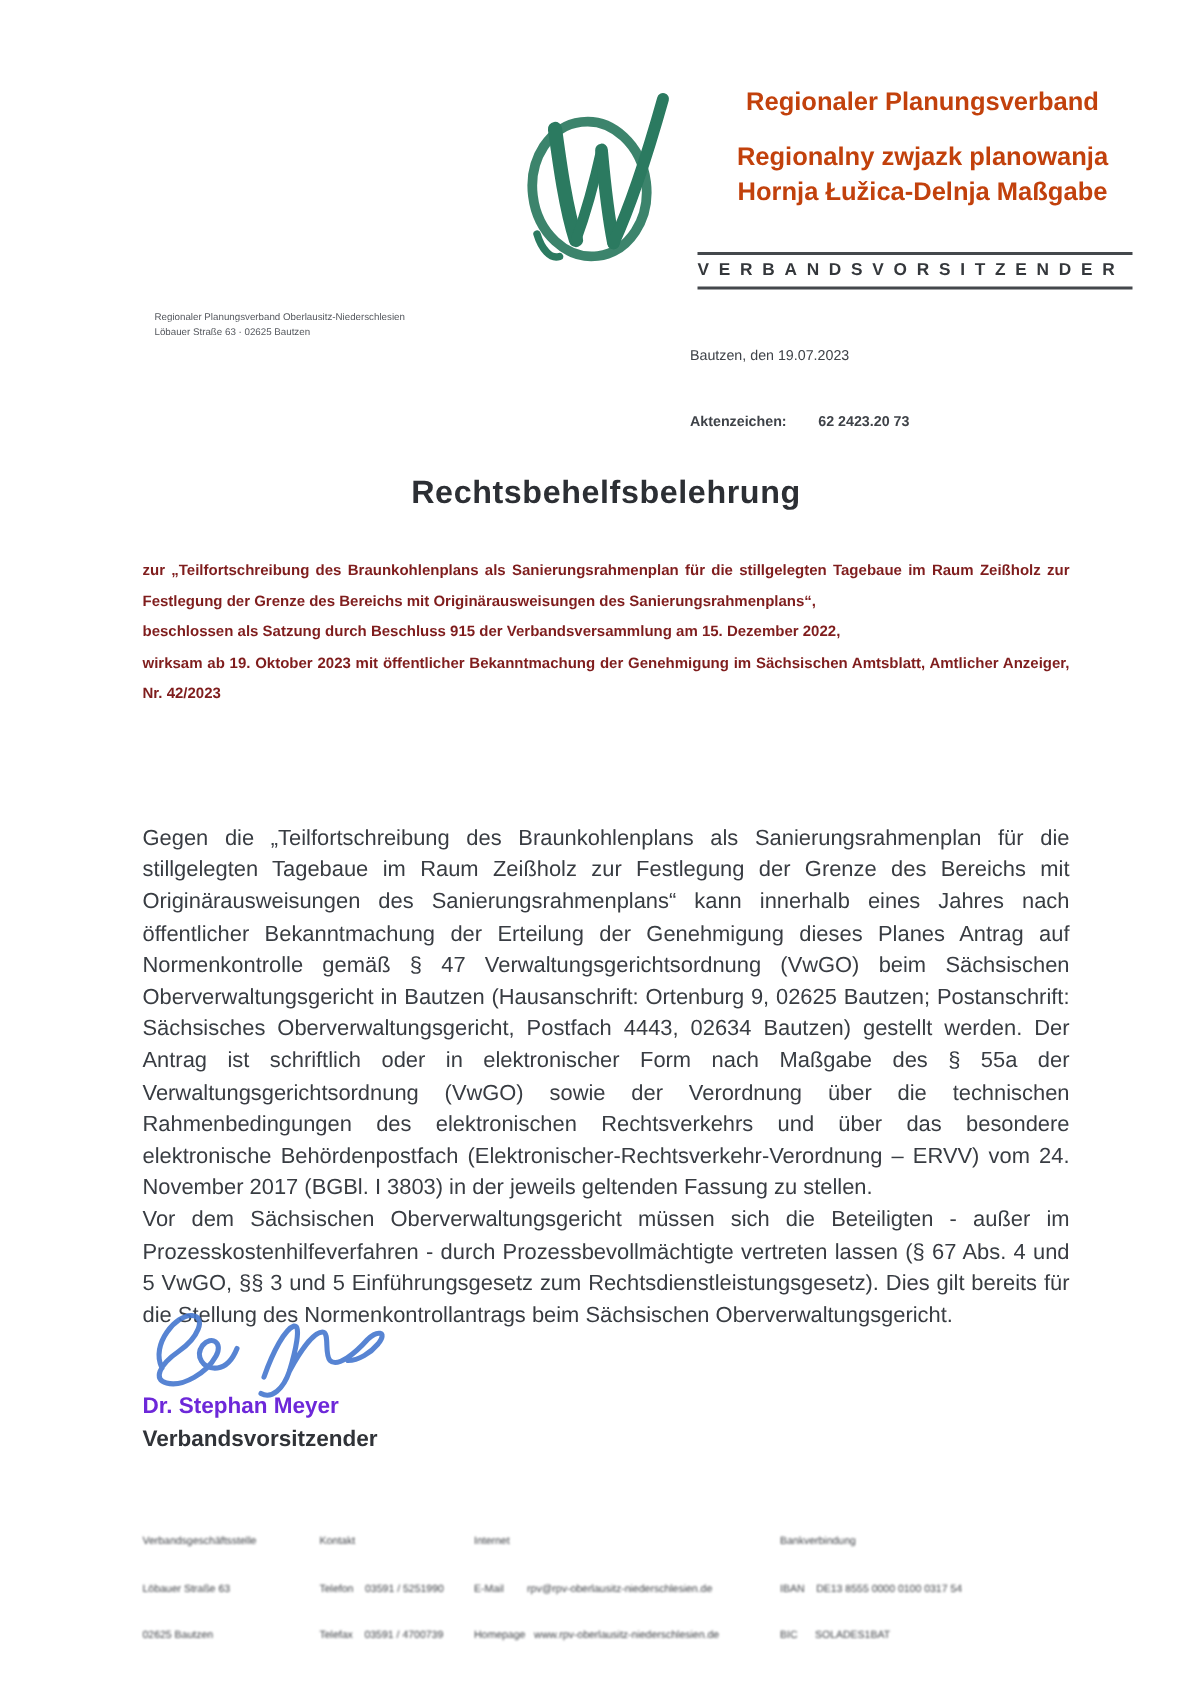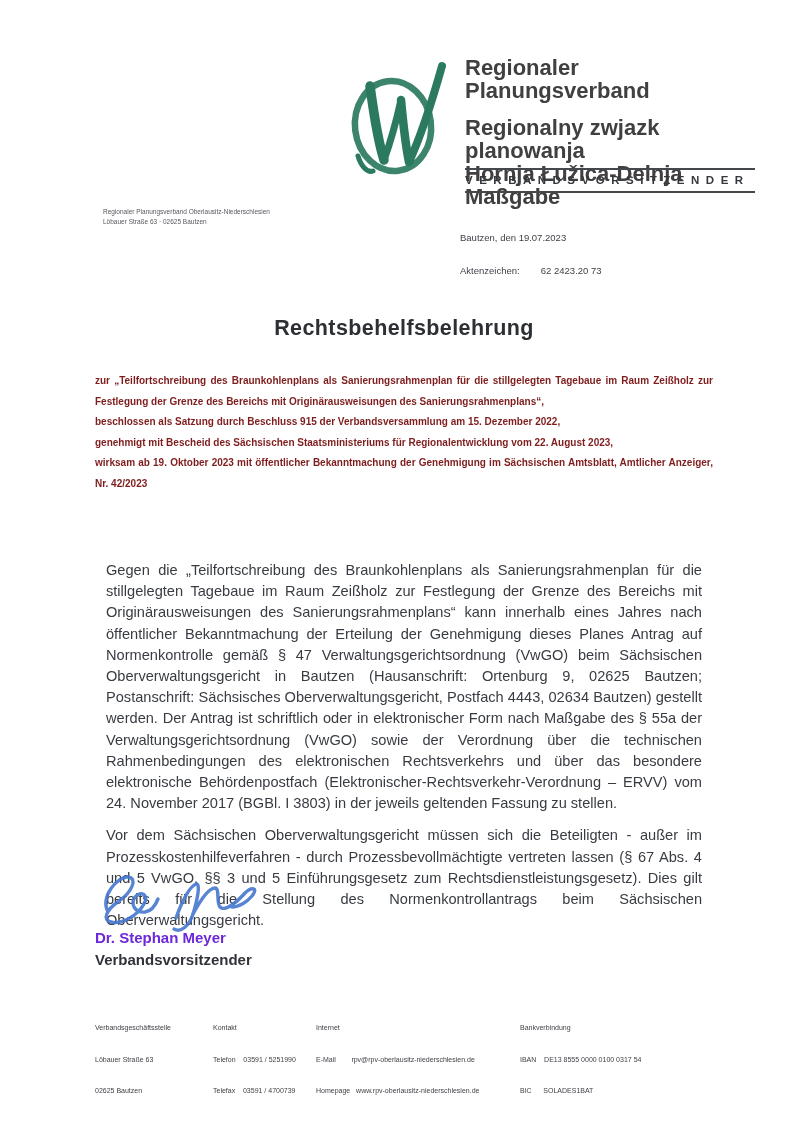--- a/index.html
+++ b/index.html
@@ -9,52 +9,52 @@
     margin:0 auto;
     background:#ffffff;
     font-family:"Liberation Sans", sans-serif;
     color:#34373c;
     overflow:hidden;
   }
   .abs{position:absolute;}
   
   .logo-box{left:343px;top:54px;width:112px;height:132px;}
   .org-block{left:465px;top:56px;width:300px;}
-  .org-line{font-size:22px;line-height:23px;font-weight:bold;color:#404040;filter:blur(.22px);}
+  .org-line{font-size:17px;line-height:23px;font-weight:bold;color:#c2410c;filter:blur(.22px);text-align:center;}
   .org-gap{height:14px;}
   .role-banner{
     left:465px;top:168px;width:290px;
     border-top:2px solid #44484c;border-bottom:2px solid #44484c;
     padding:4px 0 5px 0;
     font-size:11.5px;font-weight:bold;letter-spacing:6.5px;white-space:nowrap;
     color:#34373b;filter:blur(.25px);
   }
   
   .return-address{left:103px;top:207px;font-size:6.5px;line-height:9.5px;color:#55585e;filter:blur(.5px);}
   .date-block{left:460px;top:210px;font-size:9.5px;color:#3e4248;filter:blur(.45px);white-space:pre;}
-  .date-block .row2{}
+  .date-block .row2{margin-top:11px;font-weight:bold;}
   
   .doc-title{
     left:95px;top:316px;width:618px;
     text-align:center;font-size:21.5px;font-weight:bold;letter-spacing:.4px;
     color:#2c2f34;filter:blur(.2px);
   }
   .lead-block{
     left:95px;top:371px;width:618px;
     font-size:10px;font-weight:bold;line-height:20.6px;
     text-align:justify;color:#7f1d1d;filter:blur(.25px);
     hyphens:auto;
   }
   .body-block{
     left:95px;top:549px;width:618px;
     font-size:14.6px;line-height:21.2px;
     text-align:justify;color:#383c42;filter:blur(.25px);
     hyphens:auto;
   }
-  .body-block p{margin:11px;}
+  .body-block p{margin:0;}
   
   .sig-box{left:92px;top:866px;width:178px;height:70px;}
   .signer-name{left:95px;top:929px;font-size:15px;font-weight:bold;color:#6d28d9;filter:blur(.22px);}
   .signer-role{left:95px;top:951px;font-size:15px;font-weight:bold;color:#303338;filter:blur(.22px);}
   
   .footer-col{top:1002px;font-size:7px;line-height:10.5px;color:#3f4247;filter:blur(.55px);white-space:pre;}
   .fc1{left:95px;}
   .fc2{left:213px;}
   .fc3{left:316px;}
   .fc4{left:520px;}
@@ -95,21 +95,20 @@
   <div class="abs date-block">
     <div>Bautzen, den 19.07.2023</div>
     <div class="row2">Aktenzeichen:        62 2423.20 73</div>
   </div>
 
   <div class="abs doc-title">Rechtsbehelfsbelehrung</div>
 
   <div class="abs lead-block">
     <div>zur „Teilfortschreibung des Braunkohlenplans als Sanierungsrahmenplan für die stillgelegten Tagebaue im Raum Zeißholz zur Festlegung der Grenze des Bereichs mit Originärausweisungen des Sanierungsrahmenplans“,</div>
     <div>beschlossen als Satzung durch Beschluss 915 der Verbandsversammlung am 15. Dezember 2022,</div>
-    <div>genehmigt mit Bescheid des Sächsischen Staatsministeriums für Regionalentwicklung vom 22. August 2023,</div>
     <div>wirksam ab 19. Oktober 2023 mit öffentlicher Bekanntmachung der Genehmigung im Sächsischen Amtsblatt, Amtlicher Anzeiger, Nr. 42/2023</div>
   </div>
 
   <div class="abs body-block">
     <p>Gegen die „Teilfortschreibung des Braunkohlenplans als Sanierungsrahmenplan für die stillgelegten Tagebaue im Raum Zeißholz  zur Festlegung der Grenze des Bereichs mit Originärausweisungen des Sanierungsrahmenplans“ kann innerhalb eines Jahres nach öffentlicher Bekanntmachung der Erteilung der Genehmigung dieses Planes Antrag auf Normenkontrolle gemäß § 47 Verwaltungsgerichtsordnung (VwGO) beim Sächsischen Oberverwaltungsgericht in Bautzen (Hausanschrift: Ortenburg 9, 02625 Bautzen; Postanschrift: Sächsisches Oberverwaltungsgericht, Postfach 4443, 02634 Bautzen) gestellt werden. Der Antrag ist schriftlich oder in elektronischer Form nach Maßgabe des § 55a der Verwaltungsgerichtsordnung (VwGO) sowie der Verordnung über die technischen Rahmenbedingungen des elektronischen Rechtsverkehrs und über das besondere elektronische Behördenpostfach (Elektronischer-Rechtsverkehr-Verordnung – ERVV) vom 24. November 2017 (BGBl. I 3803) in der jeweils geltenden Fassung zu stellen.</p>
     <p>Vor dem Sächsischen Oberverwaltungsgericht müssen sich die Beteiligten - außer im Prozesskostenhilfeverfahren - durch Prozessbevollmächtigte vertreten lassen (§ 67 Abs. 4 und 5 VwGO, §§ 3 und 5 Einführungsgesetz zum Rechtsdienstleistungsgesetz). Dies gilt bereits für die Stellung des Normenkontrollantrags beim Sächsischen Oberverwaltungsgericht.</p>
   </div>
 
   <div class="abs sig-box">
     <svg width="178" height="70" viewBox="0 0 178 70" xmlns="http://www.w3.org/2000/svg">

